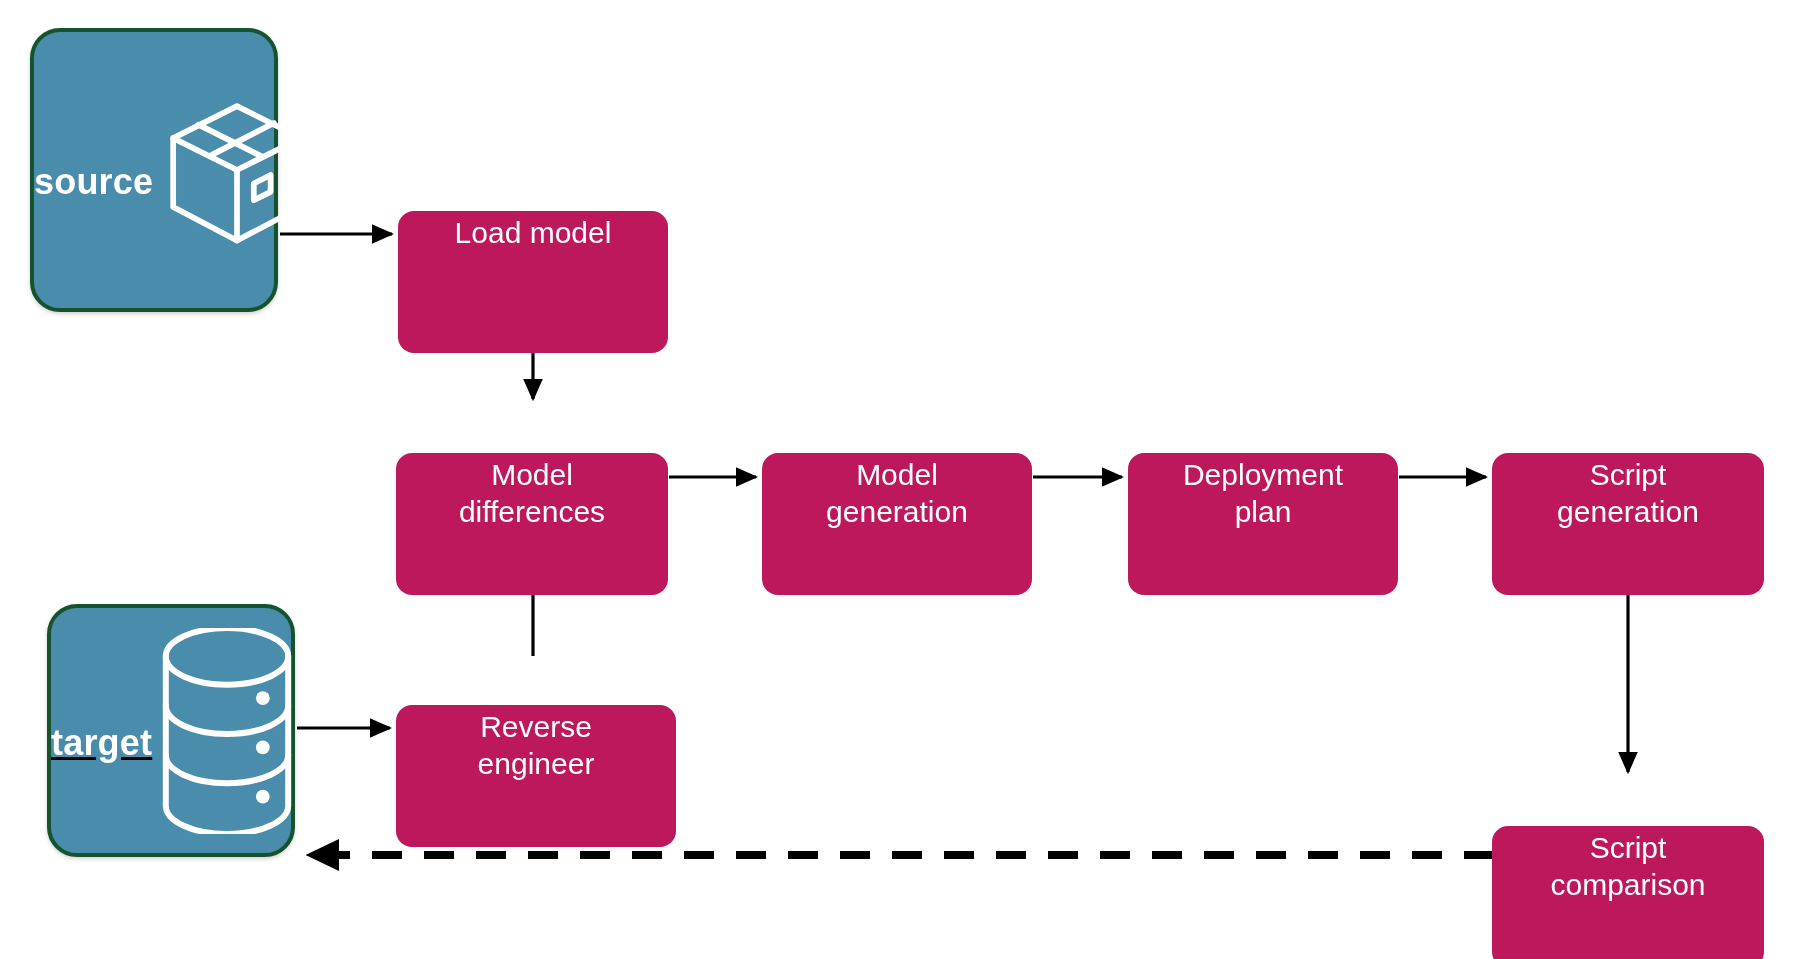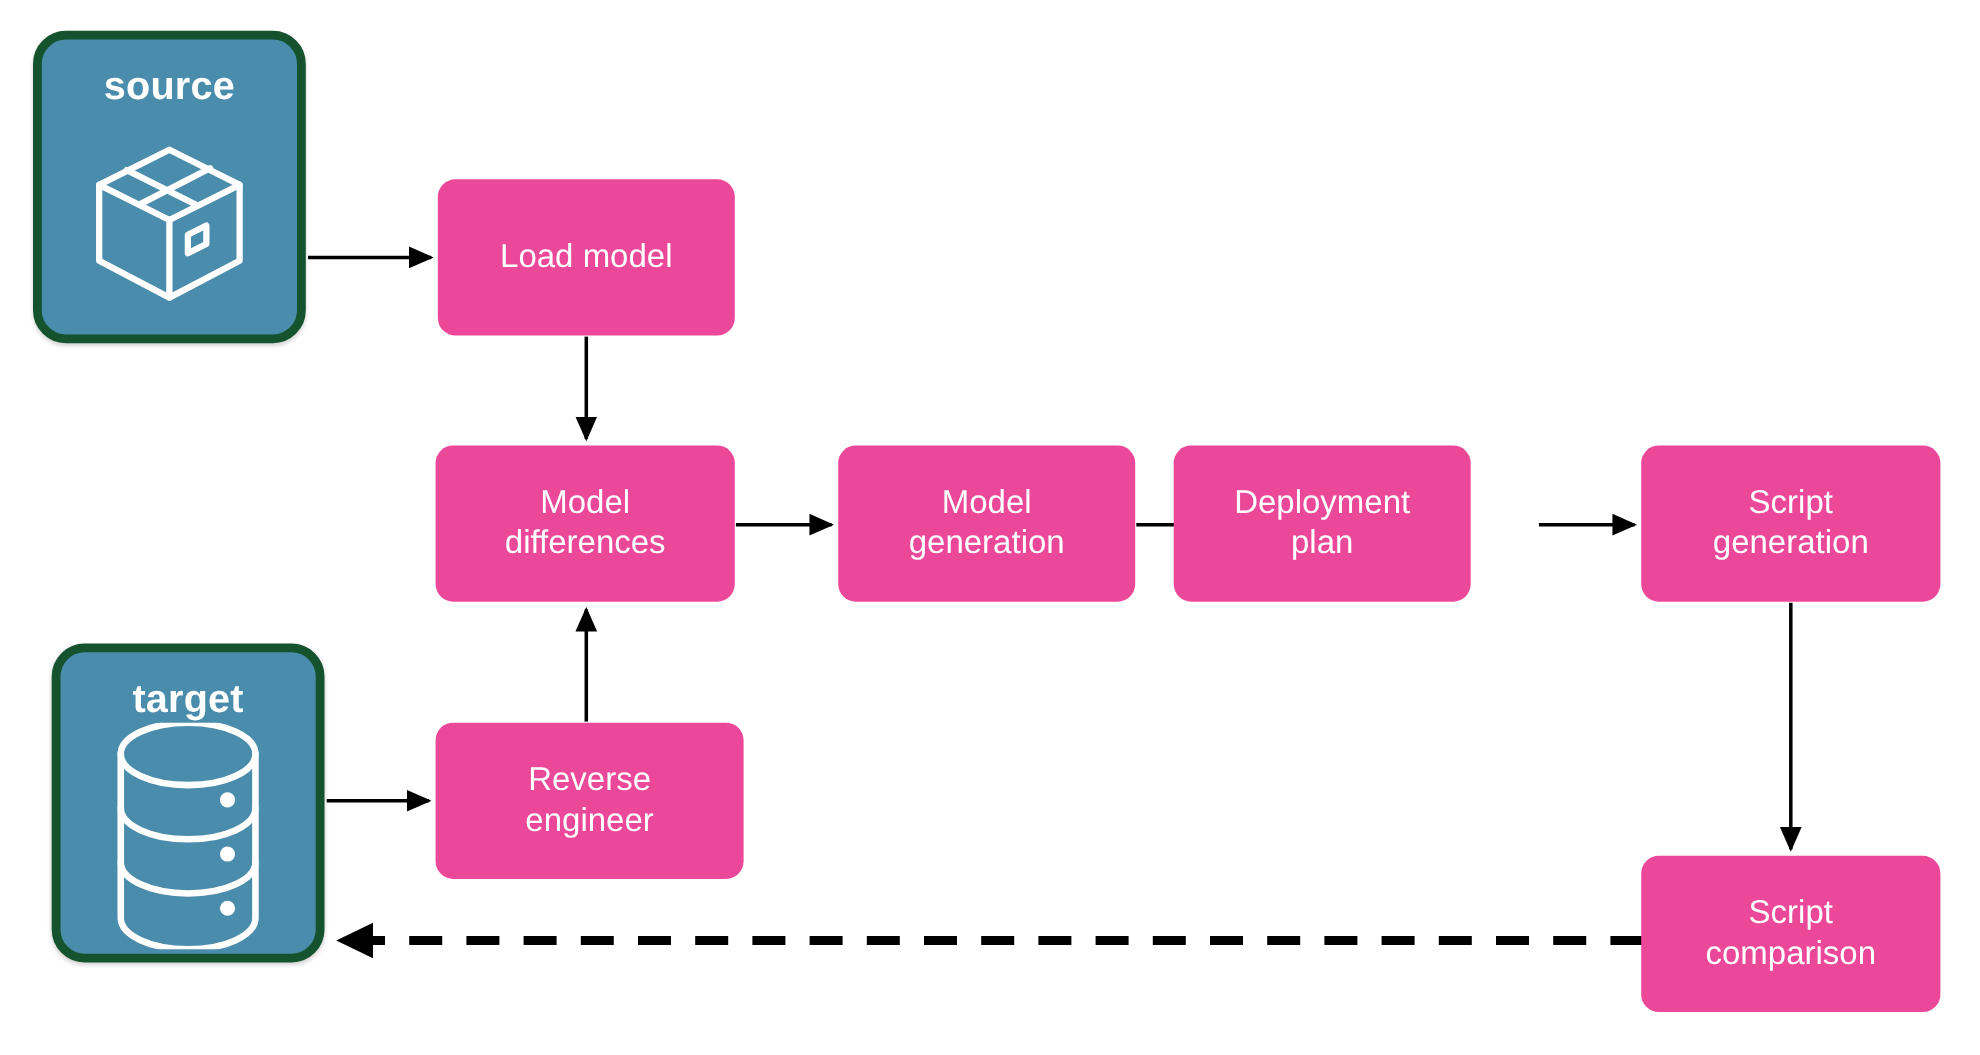--- a/index.html
+++ b/index.html
@@ -14,25 +14,25 @@
     position: relative;
     width: 1800px;
     height: 959px;
     background: #ffffff;
     overflow: hidden;
   }
   
   .endpoint {
     position: absolute;
     background: #4a8cab;
-    border: 8px solid #14532d;
+    border: 4px solid #14532d;
     border-radius: 30px;
     box-sizing: border-box;
     display: flex;
-    flex-direction: column;
+    flex-direction: row;
     align-items: center;
     box-shadow: 0 2px 4px rgba(0,0,0,0.18);
   }
   .endpoint-label {
     color: #ffffff;
     font-weight: bold;
     font-size: 36px;
     letter-spacing: .2px;
     margin-top: 24px;
     line-height: 1;
@@ -40,31 +40,32 @@
   .endpoint-icon {
     flex: 1;
     display: flex;
     align-items: center;
     justify-content: center;
     width: 100%;
   }
   
   .node {
     position: absolute;
-    background: #ec4899;
+    background: #be185d;
     border-radius: 16px;
     box-sizing: border-box;
     display: flex;
-    align-items: center;
+    align-items: flex-start;
     justify-content: center;
     text-align: center;
     color: #ffffff;
     font-size: 30px;
     line-height: 1.22;
     padding: 4px 10px;
+    margin-top: 48px;
   }
   .node-label { display: block; }
   
   #edges {
     position: absolute;
     left: 0; top: 0;
     width: 1800px;
     height: 959px;
     pointer-events: none;
   }
@@ -116,21 +117,21 @@
 
           <path d="M 27 23 L 65 42"></path>
           <path d="M 35 41 L 72 22"></path>
 
           <path d="M 60 58 L 70 53 L 70 63 L 60 68 Z"></path>
         </g>
       </svg>
     </div>
   </div>
 
-  <div class="endpoint" style="left:47px; top:585px; width:248px; height:290px;">
+  <div class="endpoint" style="left:47px; top:604px; width:248px; height:253px;text-decoration:underline;">
     <div class="endpoint-label">target</div>
     <div class="endpoint-icon">
       <svg width="150" height="206" viewBox="0 0 100 138" xmlns="http://www.w3.org/2000/svg">
         <g fill="none" stroke="#ffffff" stroke-width="4" stroke-linejoin="round" stroke-linecap="round">
 
           <path d="M 9 19 L 9 119 A 41 19 0 0 0 91 119 L 91 19"></path>
 
           <ellipse cx="50" cy="19" rx="41" ry="19"></ellipse>
 
           <path d="M 9 52 A 41 19 0 0 0 91 52"></path>
@@ -156,21 +157,21 @@
     </div>
   </div>
 
   <div class="node" style="left:762px; top:405px; width:270px; height:142px;">
     <div>
       <span class="node-label">Model</span>
       <span class="node-label">generation</span>
     </div>
   </div>
 
-  <div class="node" style="left:1067px; top:405px; width:270px; height:142px;">
+  <div class="node" style="left:1128px; top:405px; width:270px; height:142px;">
     <div>
       <span class="node-label">Deployment</span>
       <span class="node-label">plan</span>
     </div>
   </div>
 
   <div class="node" style="left:1492px; top:405px; width:272px; height:142px;">
     <div>
       <span class="node-label">Script</span>
       <span class="node-label">generation</span>

